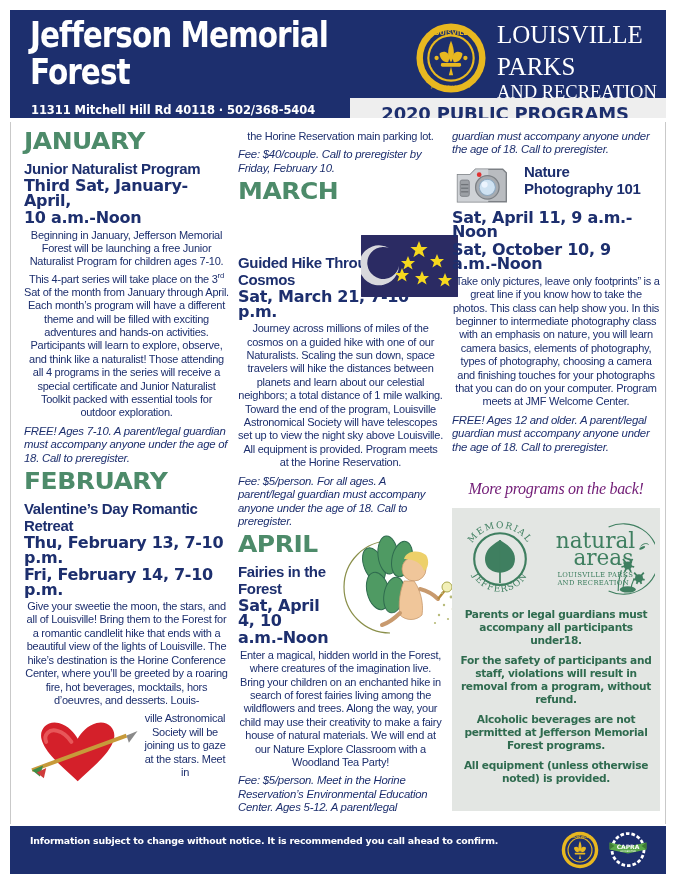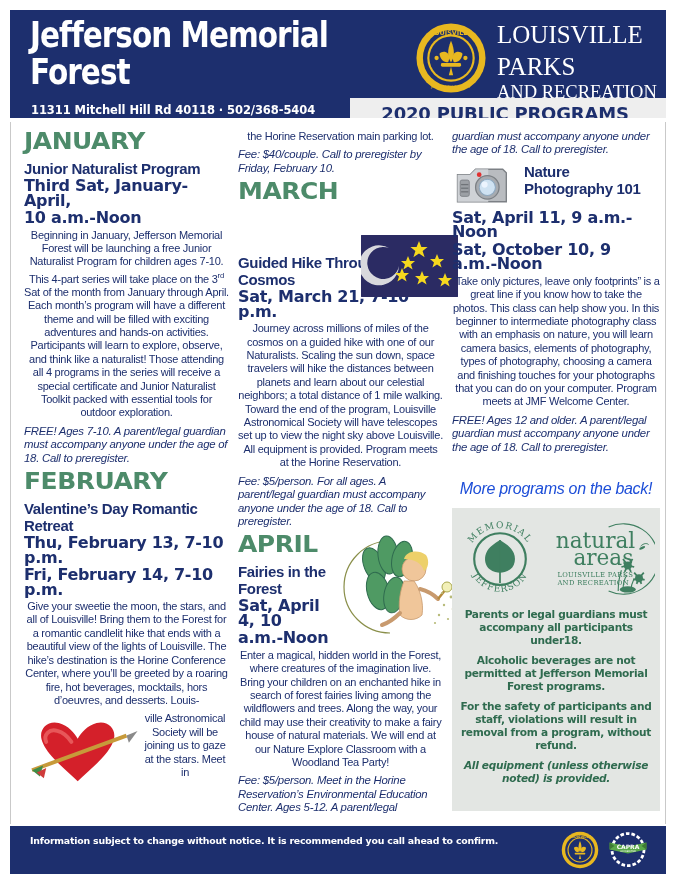--- a/index.html
+++ b/index.html
@@ -175,22 +175,22 @@
   .np-head {
     display: flex;
     align-items: flex-start;
     gap: 14px;
     margin-top: 4px;
     margin-bottom: 2px;
   }
 
   
   .more-programs {
-    color: #1d4ed8;
-    font-family: Liberation Sans, sans-serif;
+    color: #701a75;
+    font-family: Liberation Serif, serif;
     font-size: 16px;
     font-style: italic;
     letter-spacing: -0.3px;
     text-align: center;
     margin-top: 26px;
     margin-bottom: 10px;
   }
 
   
   .notice-box {
@@ -467,23 +467,23 @@
               <path d="M90 90 C90 80 92 74 95 70" stroke="#3f7f60" stroke-width="1.4" fill="none"></path>
               <path d="M100 90 C100 82 102 78 104 74" stroke="#3f7f60" stroke-width="1.4" fill="none"></path>
               <ellipse cx="96" cy="88" rx="10" ry="4"></ellipse>
               <path d="M112 34 C116 30 120 30 122 32" stroke="#3f7f60" stroke-width="1.2" fill="none"></path>
               <ellipse cx="114" cy="36" rx="4" ry="1.6" transform="rotate(-25 114 36)"></ellipse>
             </g>
           </svg>
         </div>
 
         <div class="notice-line">Parents or legal guardians must accompany all participants under18.</div>
+        <div class="notice-line">For the safety of participants and staff, violations will result in removal from a program, without refund.</div>
         <div class="notice-line">Alcoholic beverages are not permitted at Jefferson Memorial Forest programs.</div>
-        <div class="notice-line">For the safety of participants and staff, violations will result in removal from a program, without refund.</div>
-        <div class="notice-line" style="margin-bottom:16px;font-style:italic;">All equipment (unless otherwise noted) is provided.</div>
+        <div class="notice-line" style="margin-bottom:16px;">All equipment (unless otherwise noted) is provided.</div>
       </div>
 
     </div>
 
   </div>
 
   <div class="footer">
     <div class="footer-txt1">Information subject to change without notice. It is recommended you call ahead to confirm.</div>
     <div class="footer-txt2">bestparksever.com</div>
 

